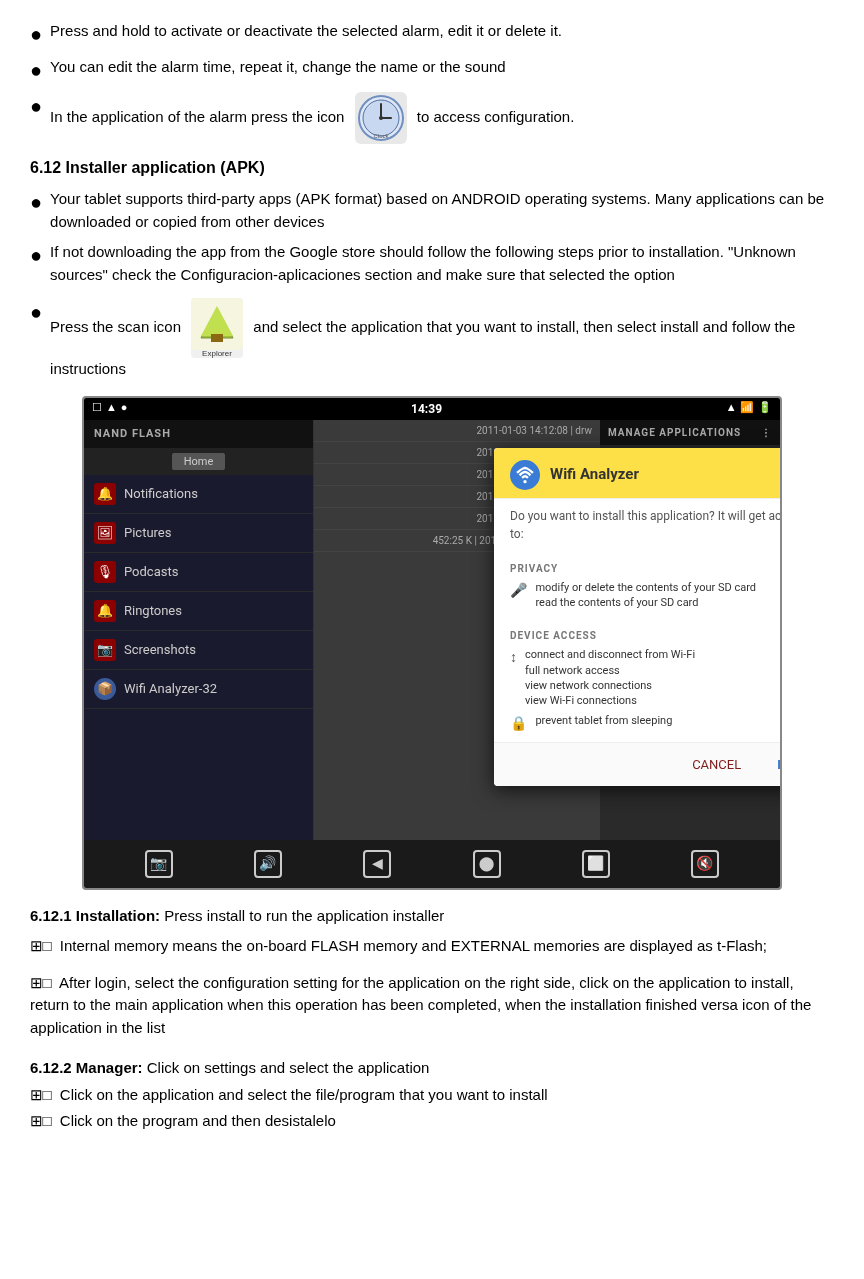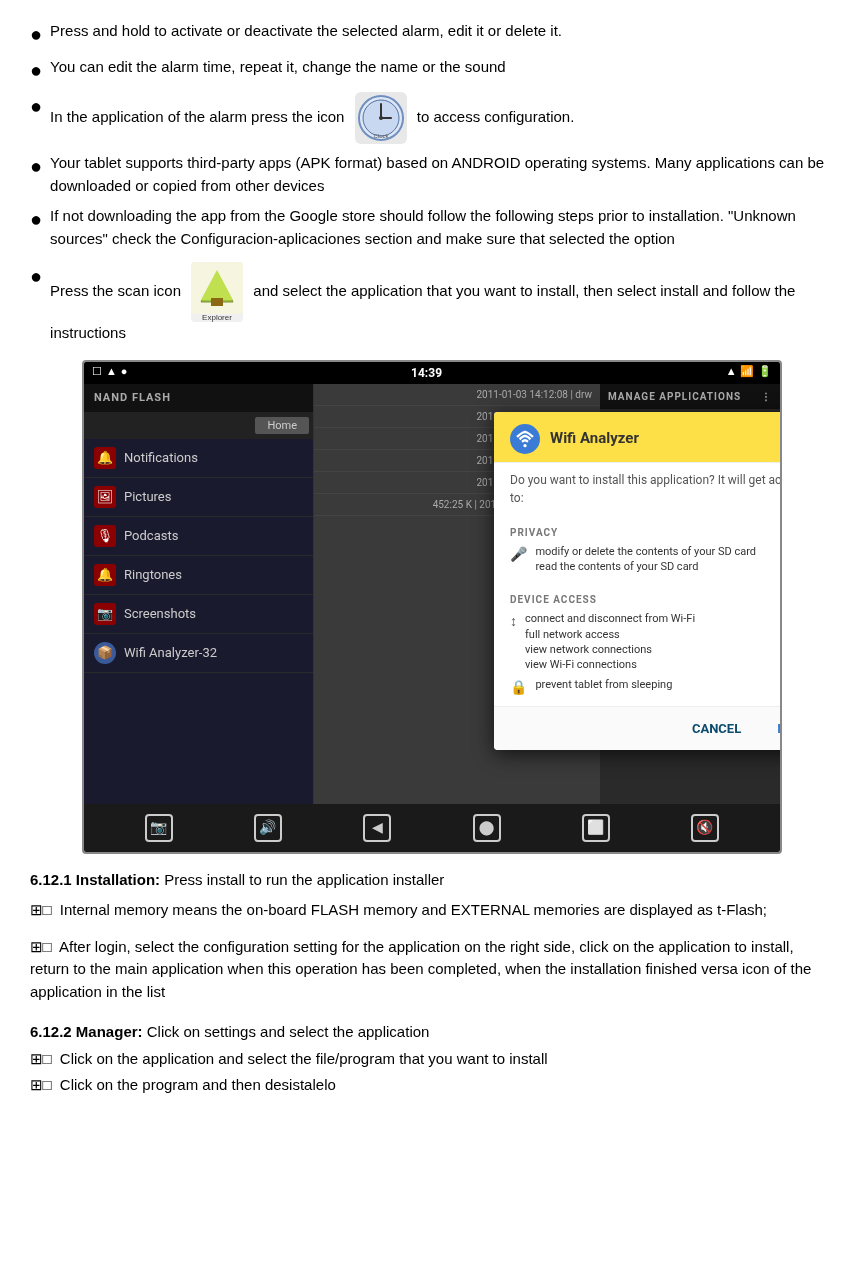--- a/index.html
+++ b/index.html
@@ -98,21 +98,21 @@
     .screenshot-sidebar-title {
       background: #111;
       color: #aaa;
       font-size: 11px;
       padding: 6px 10px;
       font-weight: bold;
       letter-spacing: 1px;
     }
     .screenshot-home {
       background: #222;
-      text-align: right;
+      text-align: center;
       padding: 4px;
     }
     .screenshot-home span {
       background: #555;
       color: #ccc;
       font-size: 11px;
       padding: 2px 12px;
       border-radius: 2px;
     }
     .screenshot-sidebar-item {
@@ -256,22 +256,22 @@
     .dialog-footer {
       display: flex;
       justify-content: flex-end;
       padding: 8px 16px;
       gap: 20px;
       background: #fafafa;
       border-top: 1px solid #eee;
     }
     .dialog-btn {
       font-size: 13px;
-      font-weight: bold;
-      color: #0c4a6e;
+      font-weight: normal;
+      color: #7f1d1d;
       cursor: pointer;
       padding: 4px 8px;
     }
     
     .screenshot-right {
       width: 180px;
       background: #2a2a2a;
       display: flex;
       flex-direction: column;
     }
@@ -337,20 +337,21 @@
           <circle cx="26" cy="26" r="2" fill="#333"></circle>
           <text x="26" y="46" text-anchor="middle" font-size="6" fill="#555">Clock</text>
         </svg>
       </span>
       <span>to access configuration.</span>
     </span>
   </div>
 </div>
 
 <div>
+  <p class="section-heading">6.12 Installer application (APK)</p>
 
   <div class="bullet-item">
     <span class="bullet">●</span>
     <span class="text-content">Your tablet supports third-party apps (APK format) based on ANDROID operating systems. Many applications can be downloaded or copied from other devices</span>
   </div>
   <div class="bullet-item">
     <span class="bullet">●</span>
     <span class="text-content">If not downloading the app from the Google store should follow the following steps prior to installation. "Unknown sources" check the Configuracion-aplicaciones section and make sure that selected the option</span>
   </div>
 

